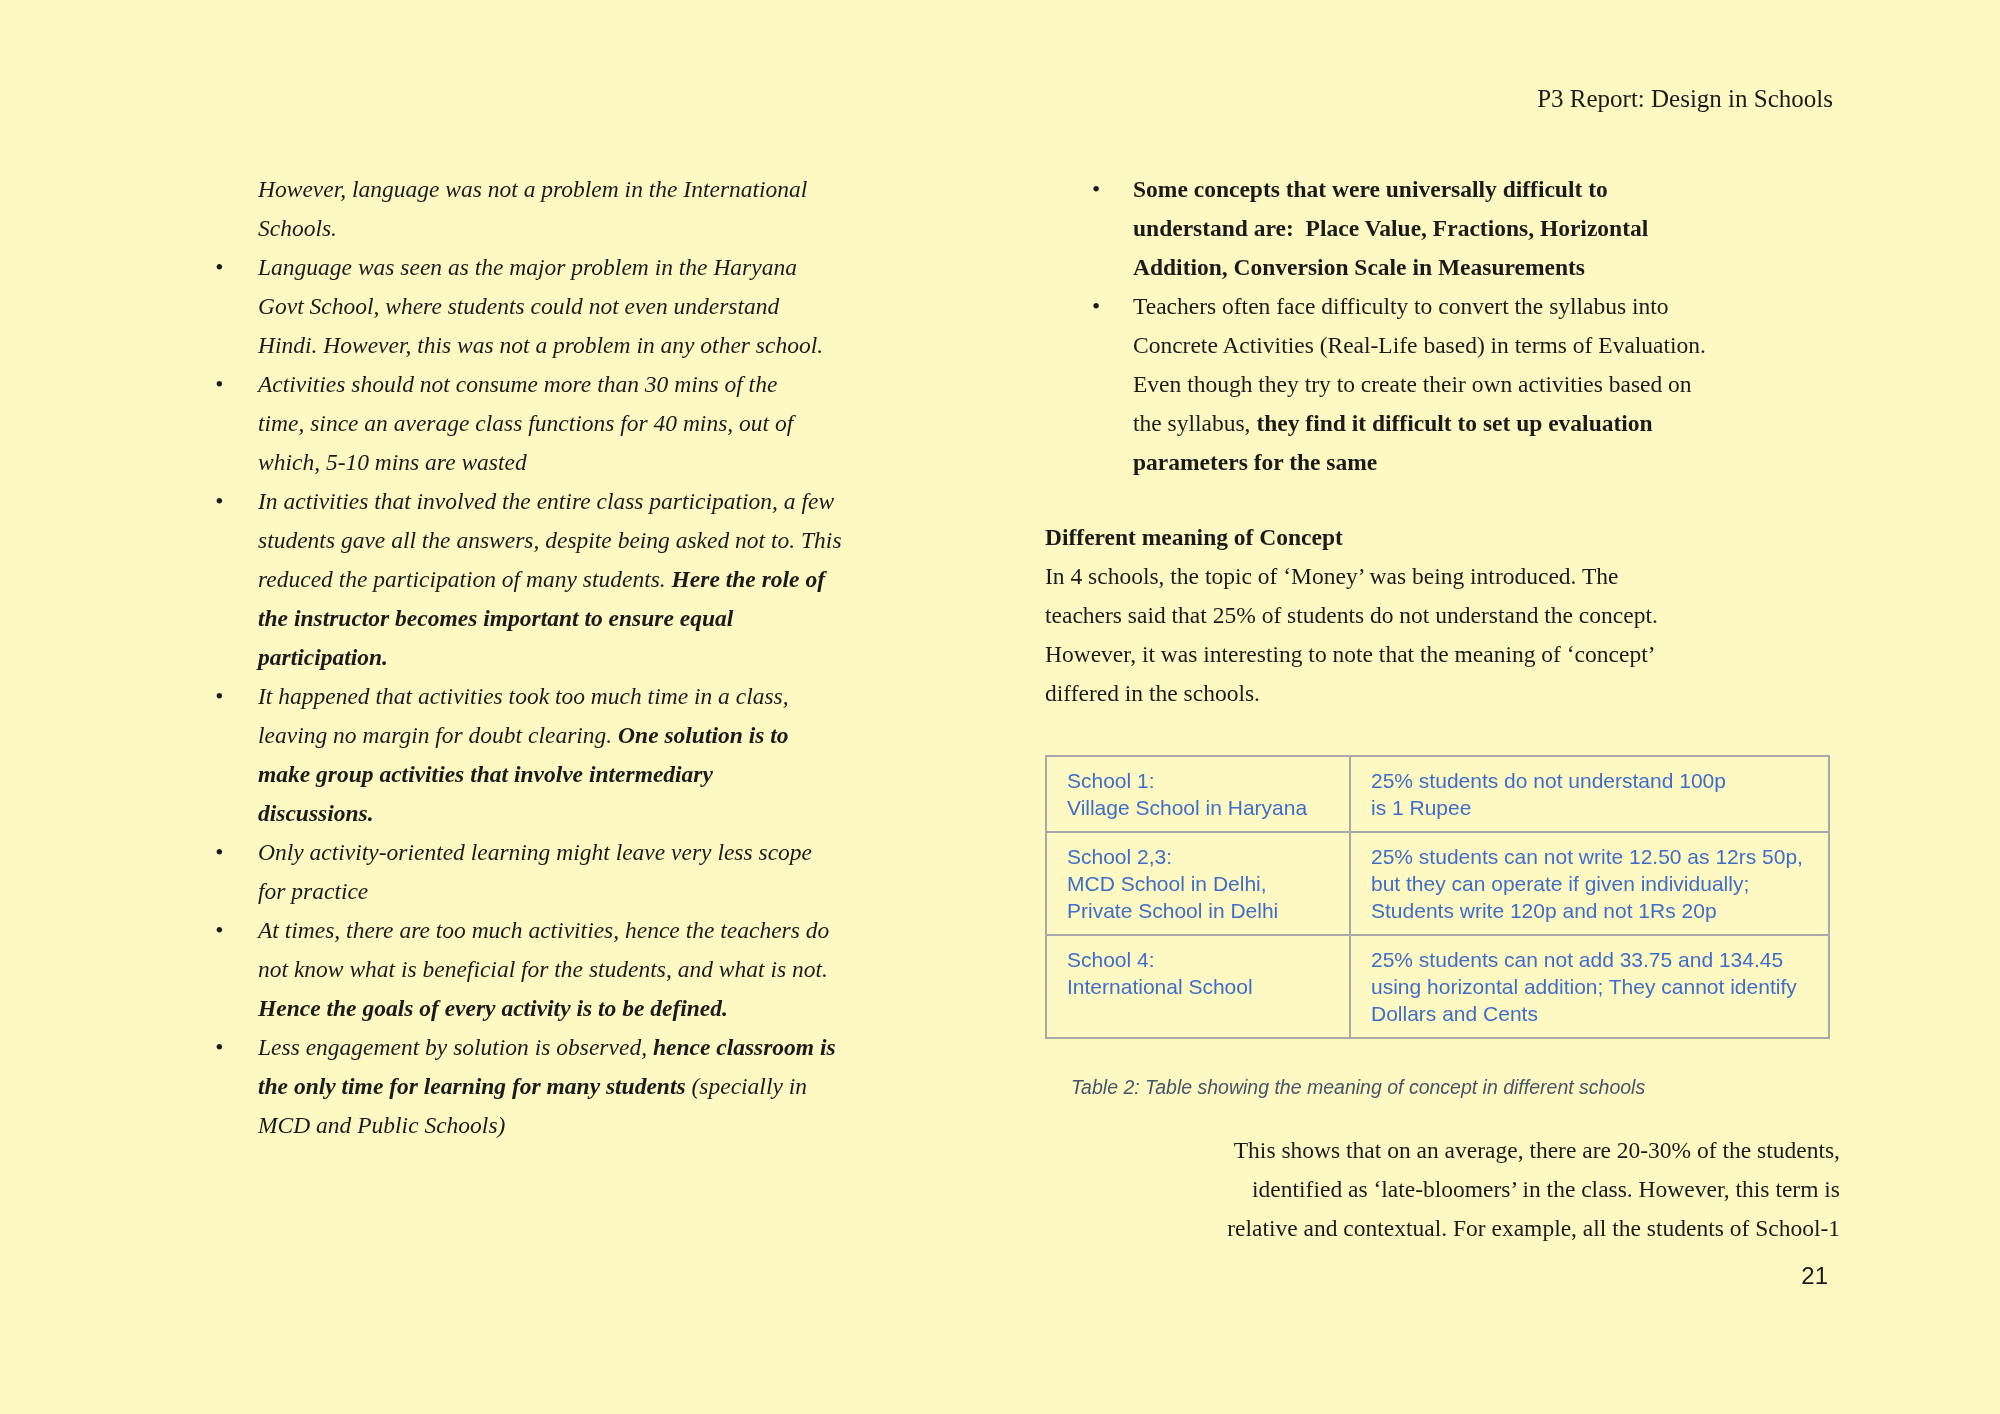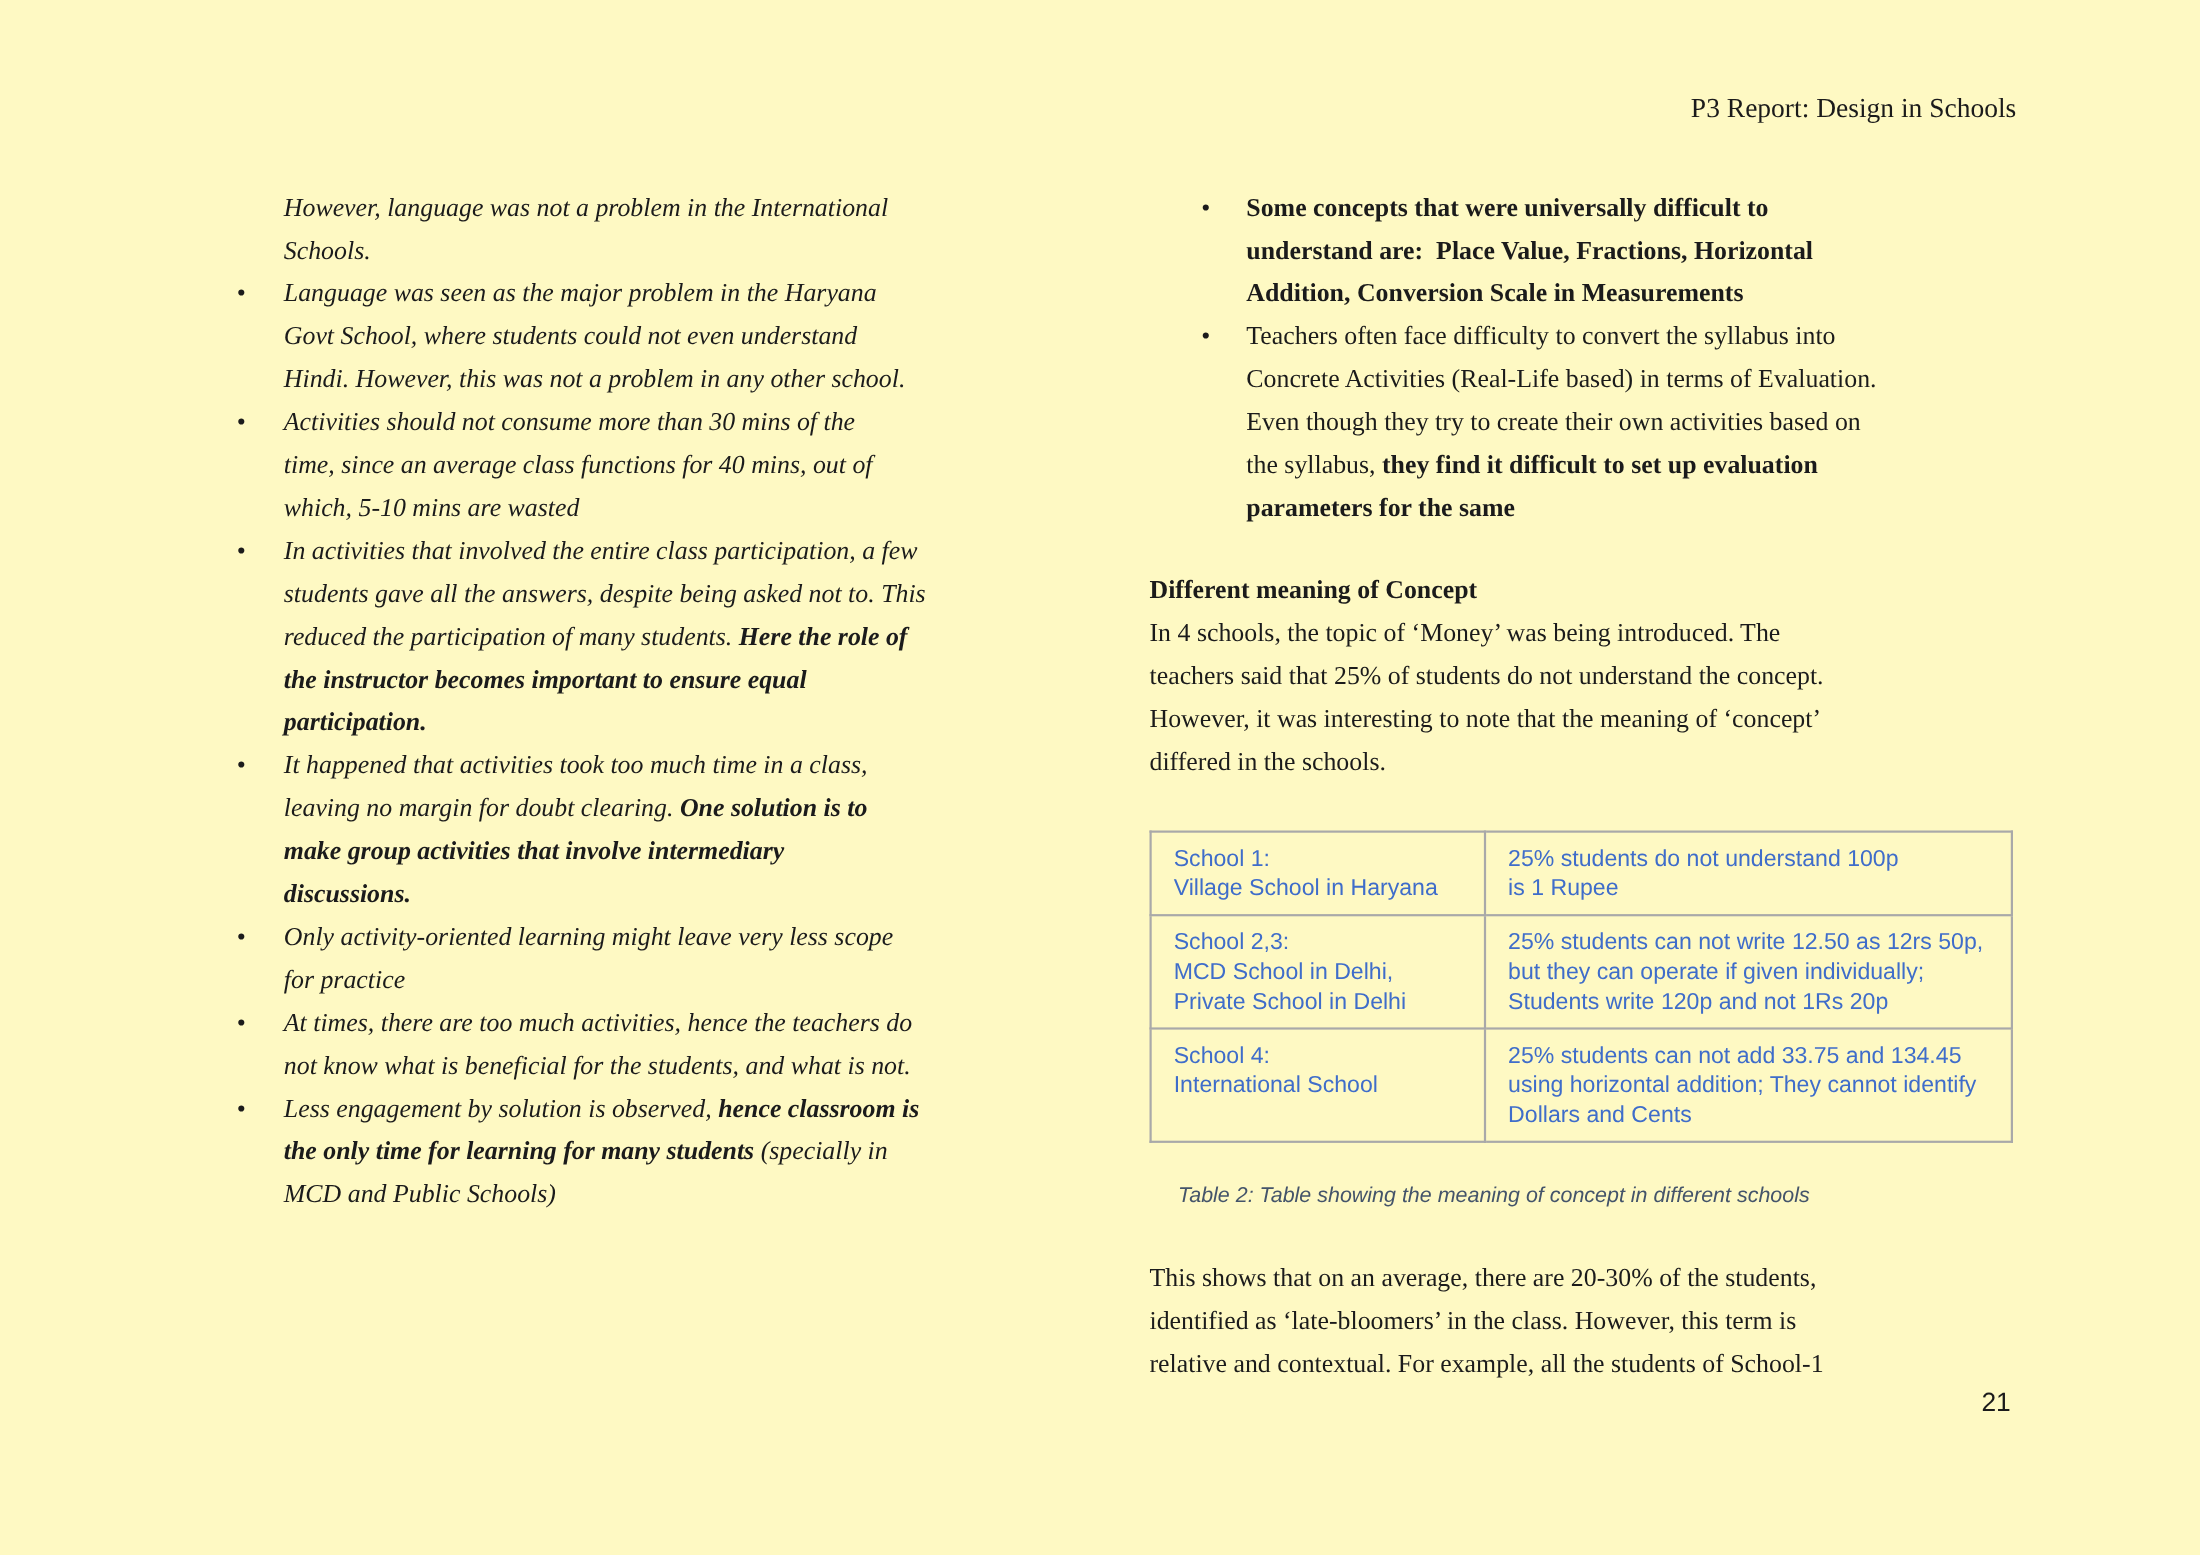--- a/index.html
+++ b/index.html
@@ -69,21 +69,21 @@
   .caption {
     margin-top: 36px;
     font-family: "Liberation Sans", "DejaVu Sans", sans-serif;
     font-style: italic;
     font-size: 19.5px;
     line-height: 24px;
     color: #44546a;
     white-space: pre-wrap;
     margin-left: 26px;
   }
-  .closing { margin-top: 44px; }
+  .closing { margin-top: 32px; text-align: right; }
 
   .pagenum {
     position: absolute;
     top: 1262px;
     right: 172px;
     font-family: "Liberation Sans", "DejaVu Sans", sans-serif;
     font-size: 24px;
     color: #1b1b1b;
     margin-left: 28px;
   }
@@ -130,21 +130,21 @@
     </div>
     <div class="li">
       <span class="marker">•</span>
       <span class="txt"><span>Only activity-oriented learning might leave very less scope
 for practice</span></span>
     </div>
     <div class="li">
       <span class="marker">•</span>
       <span class="txt"><span>At times, there are too much activities, hence the teachers do
 not know what is beneficial for the students, and what is not.
-</span></span>
+</span><strong>Hence the goals of every activity is to be defined.</strong></span>
     </div>
     <div class="li">
       <span class="marker">•</span>
       <span class="txt"><span>Less engagement by solution is observed, </span><strong>hence classroom is
 the only time for learning for many students</strong><span> (specially in
 MCD and Public Schools)</span></span>
     </div>
   </div>
 
   <div class="col col-right">

